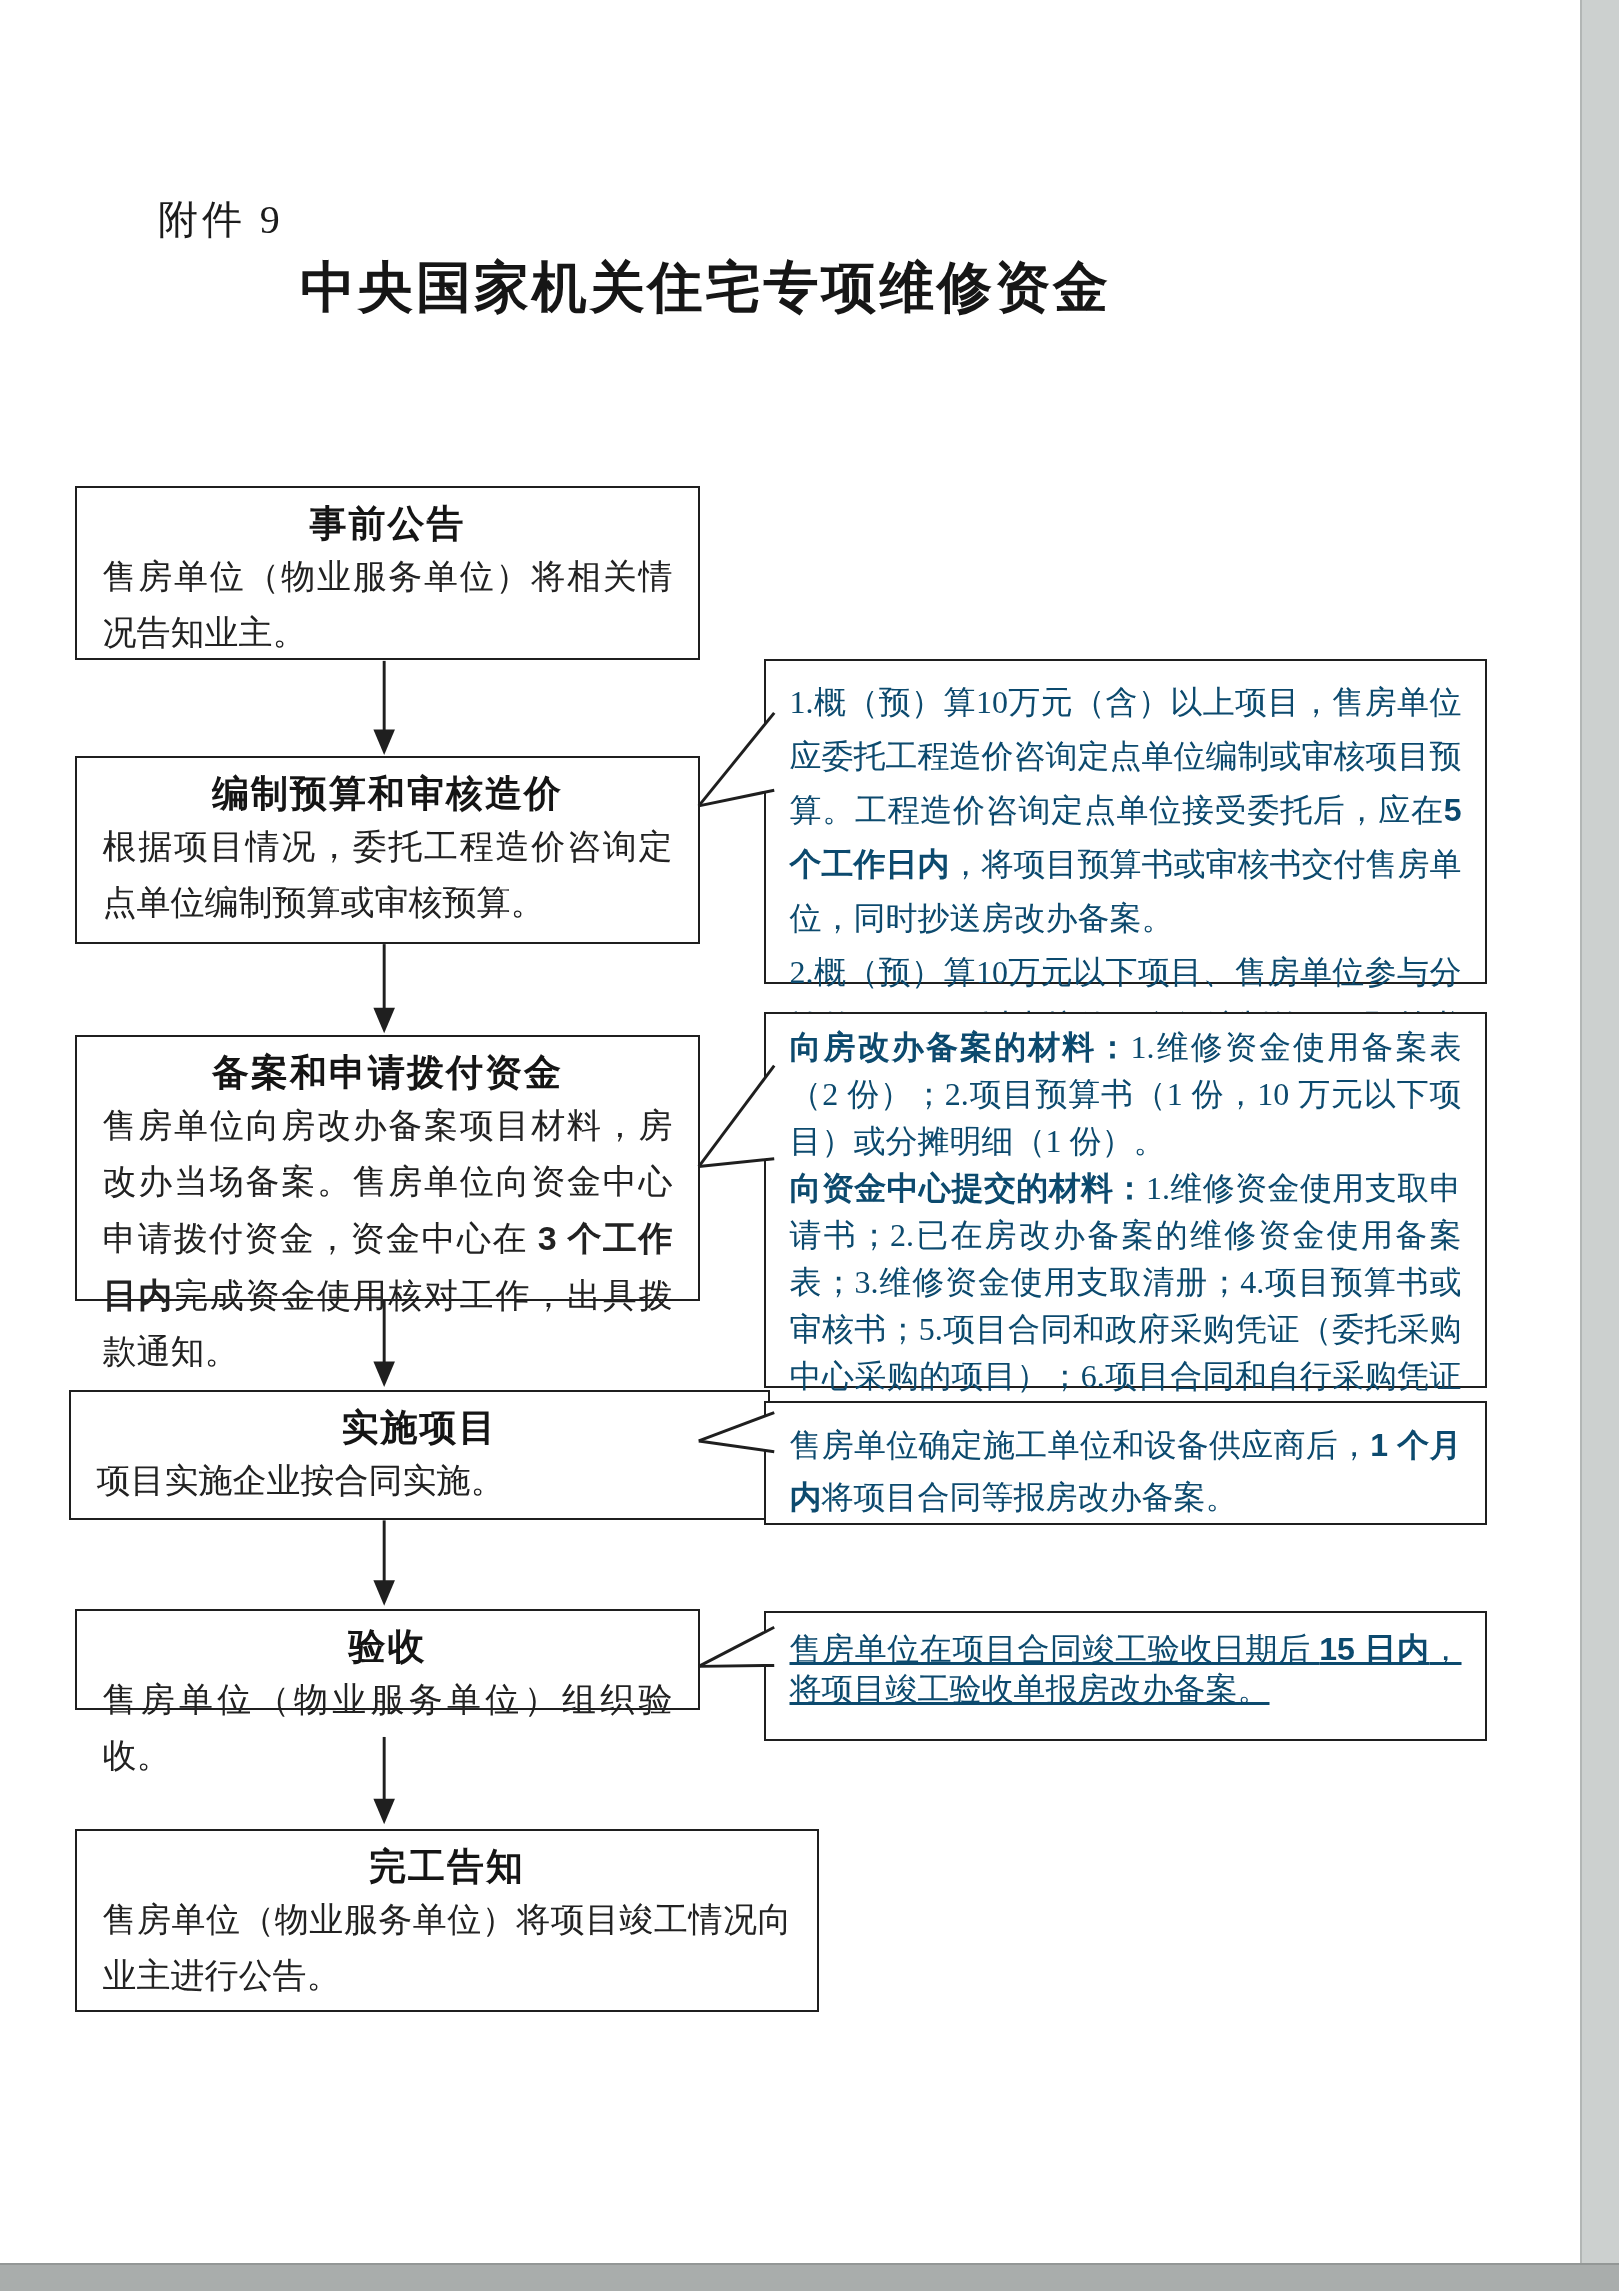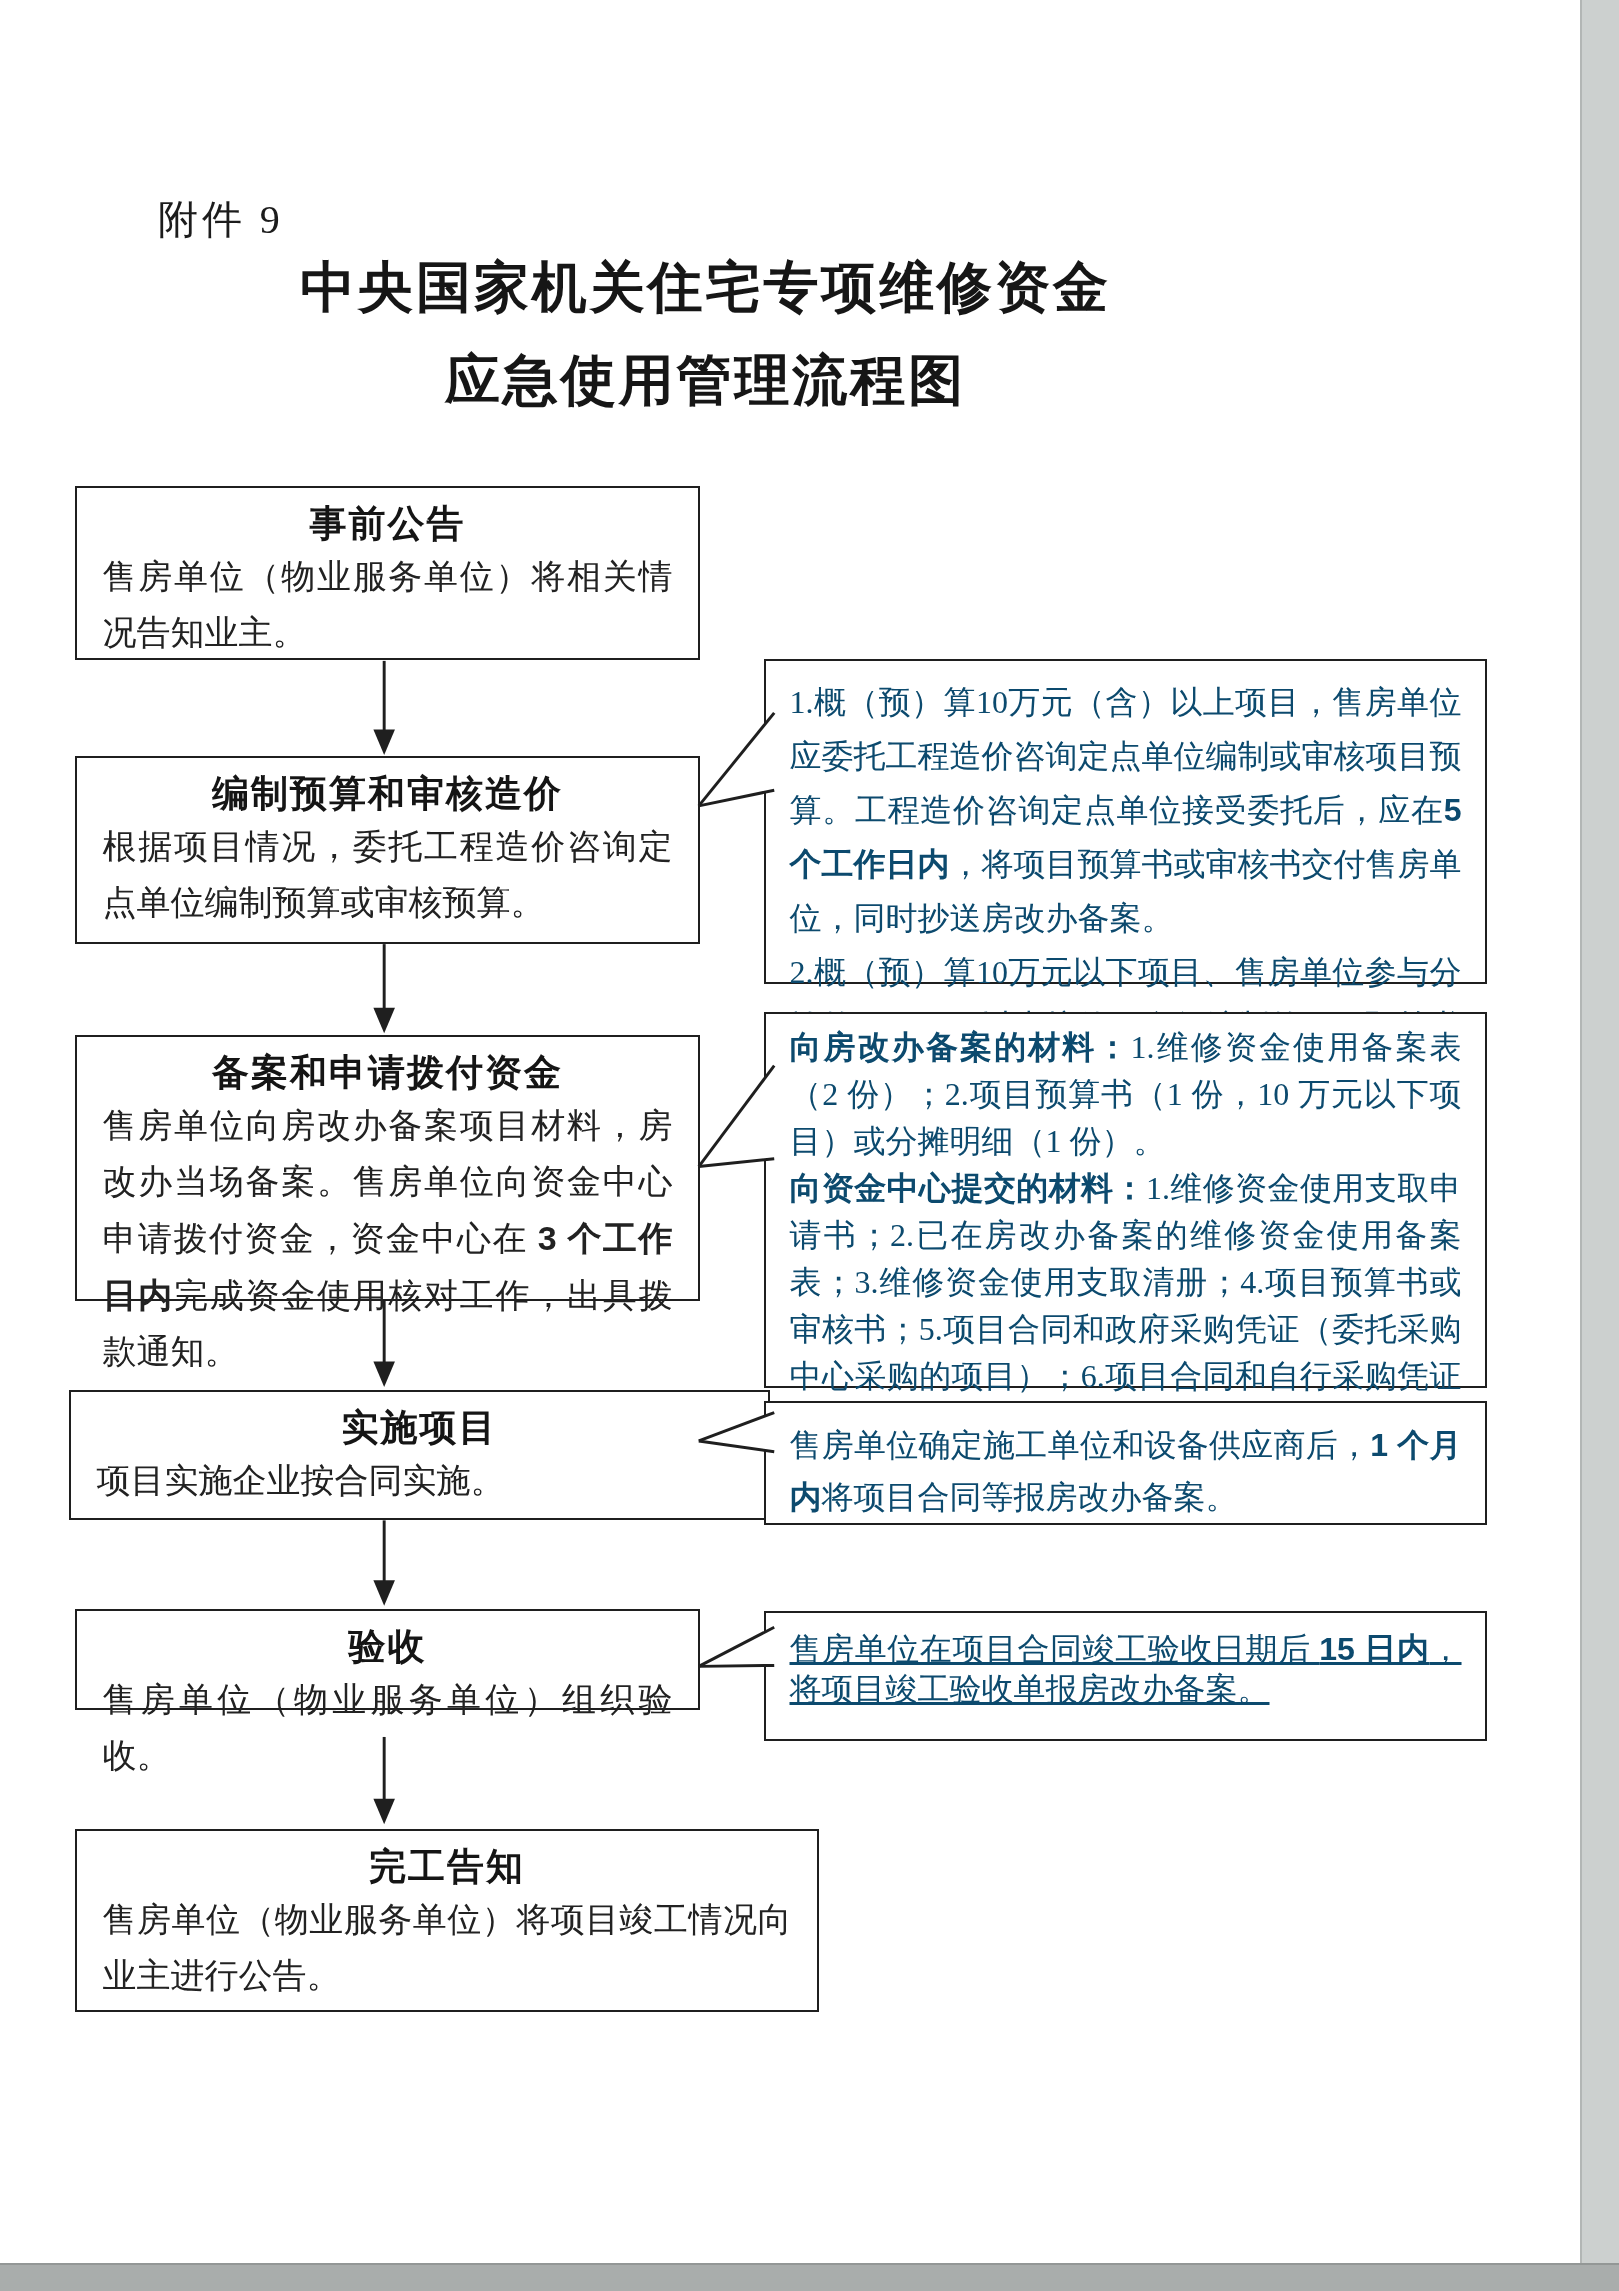--- a/index.html
+++ b/index.html
@@ -55,21 +55,20 @@
 </style>
 </head>
 <body>
 
 <div class="page">
 
   <div class="attachment">附件 9</div>
 
   <h1 class="title">
     <span class="tline">中央国家机关住宅专项维修资金</span>
-    <span class="tline">应急使用管理流程图</span>
   </h1>
 
   <div class="fbox s0">
     <div class="fbox-title">事前公告</div>
     <div class="fbox-body">
         <p><span>售房单位（物业服务单位）将相关情况告知业主。</span></p>
       </div>
   </div>
 
   <div class="fbox s1">

